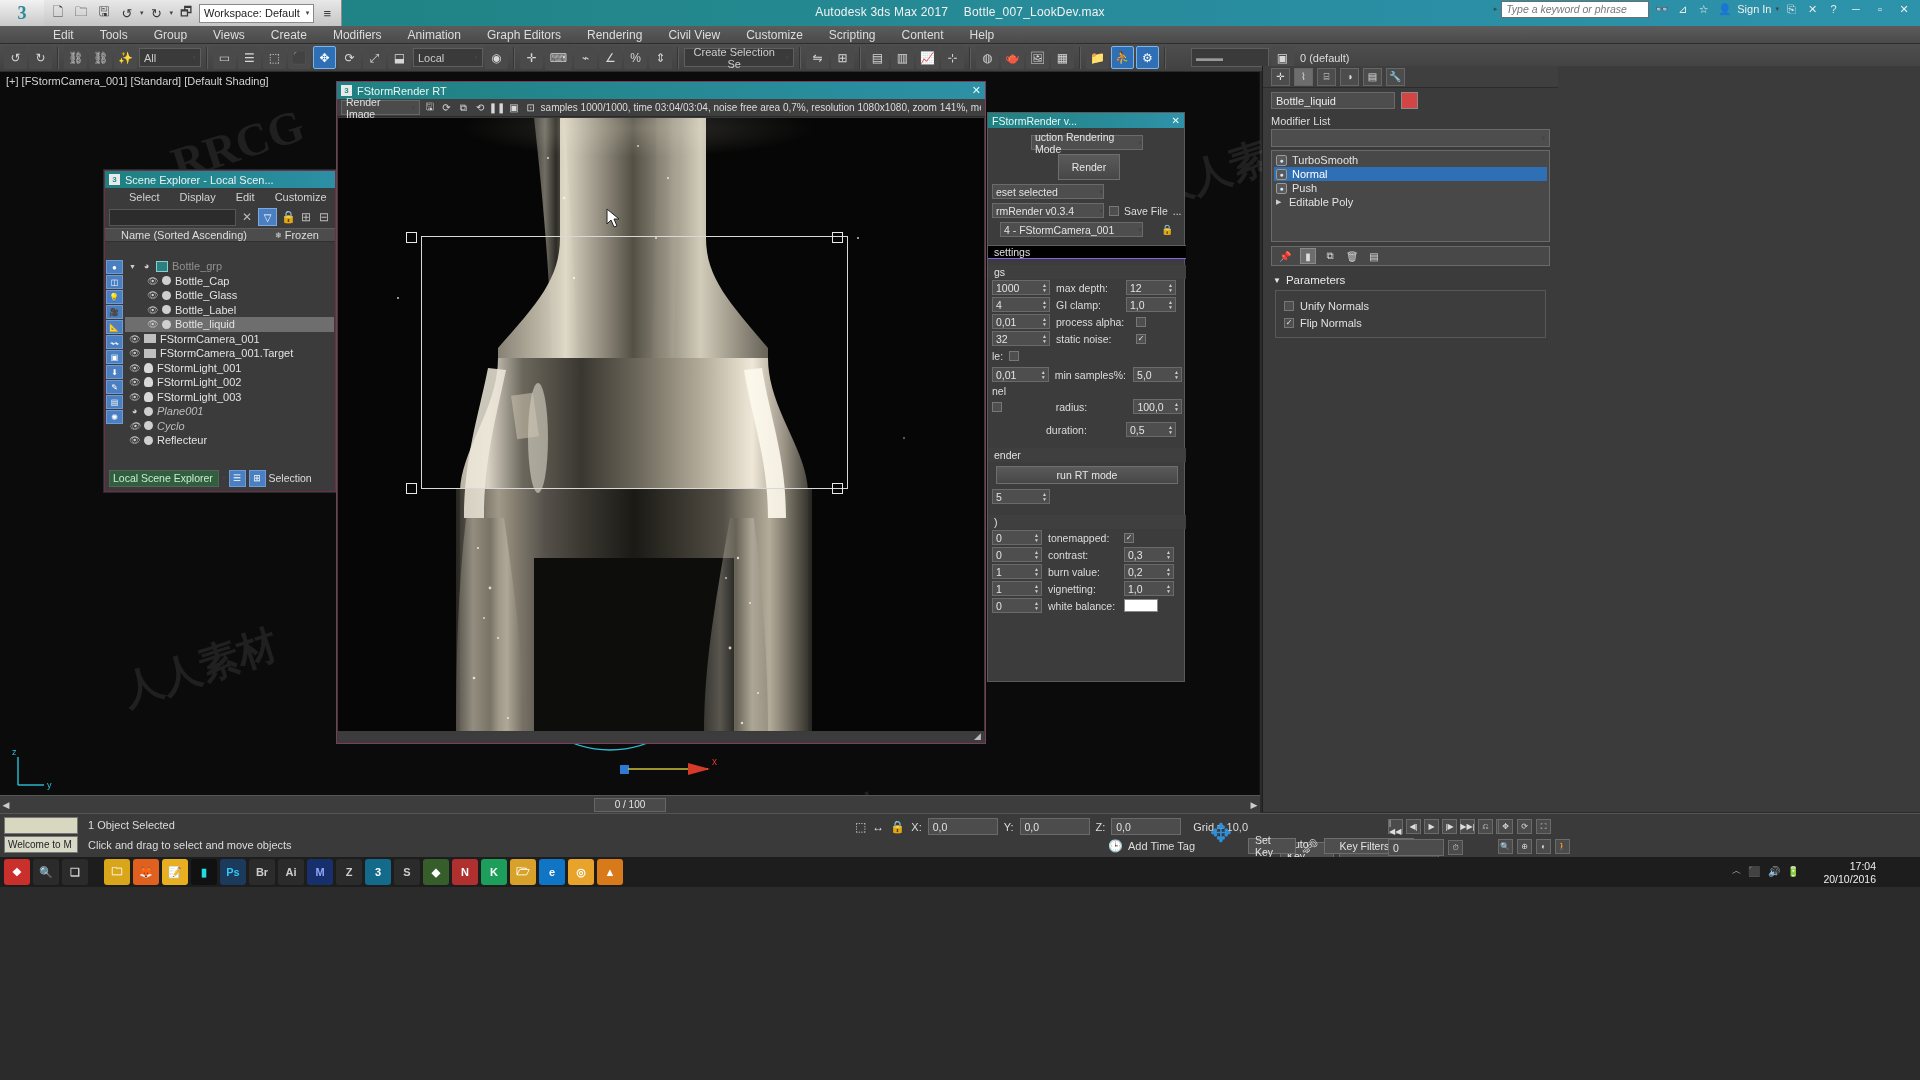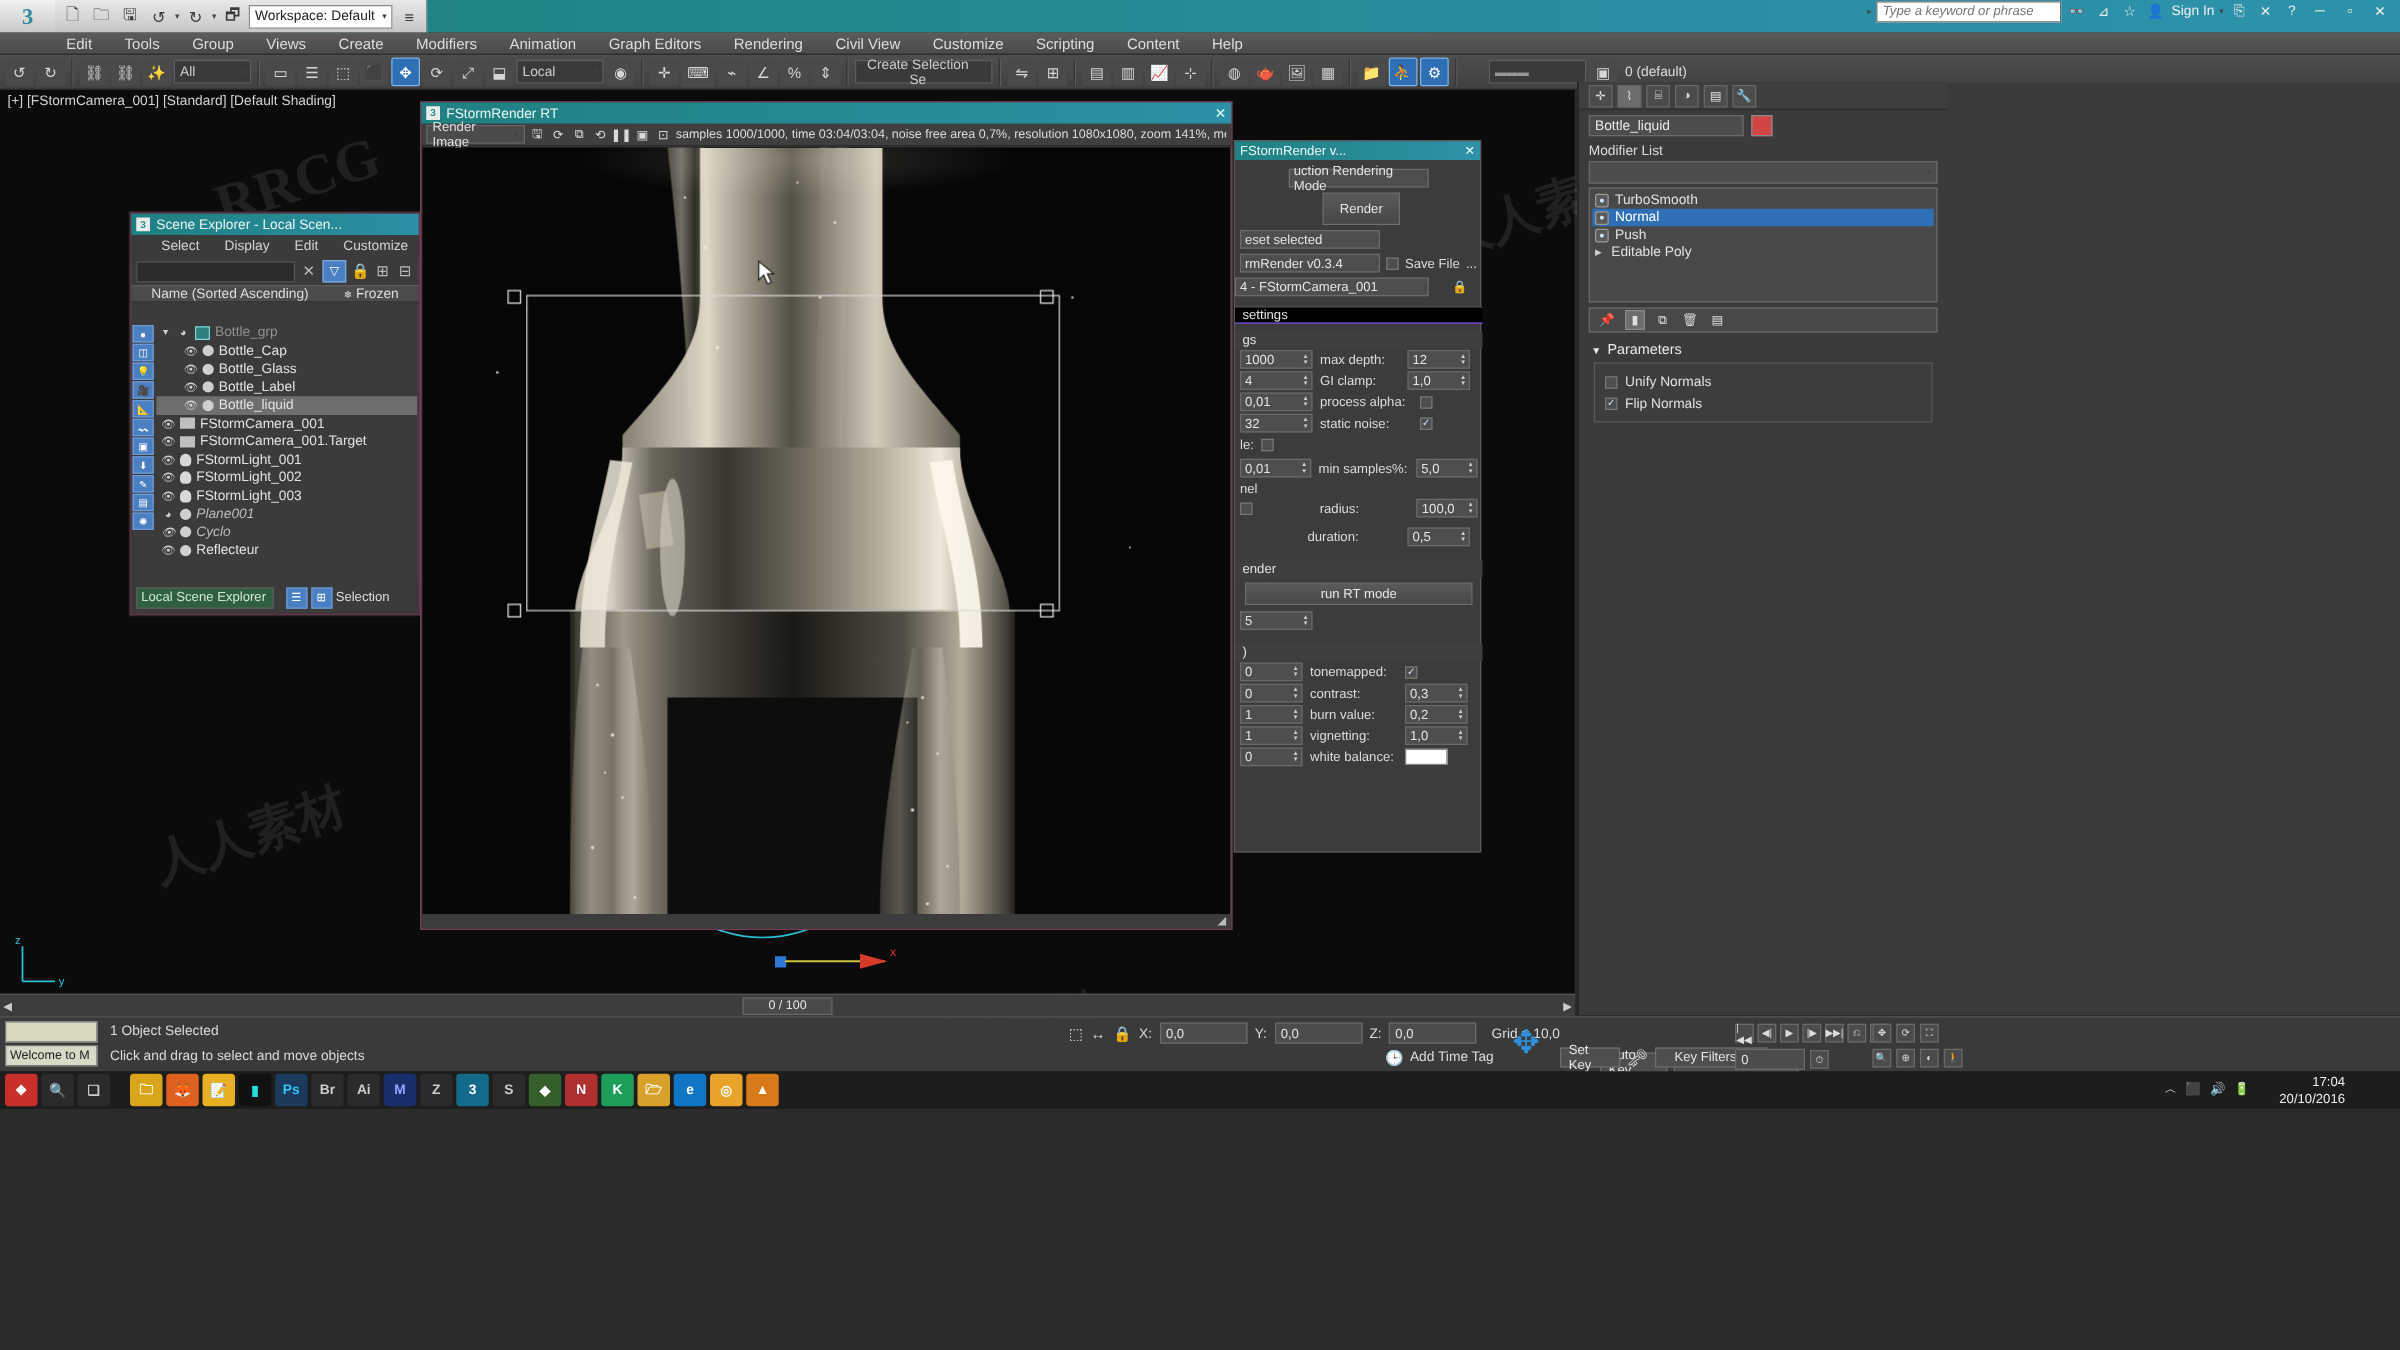--- a/index.html
+++ b/index.html
@@ -206,20 +206,24 @@
     <div class="qicon">↺</div>
     <div class="tinytri">▾</div>
     <div class="qicon">↻</div>
     <div class="tinytri">▾</div>
     <div class="qicon">🗗</div>
     <div class="wsbox">
       <span>Workspace: Default</span>
       <span class="tinytri">▾</span>
     </div>
     <div class="qicon">≡</div>
+  </div>
+  <div id="apptitle">
+    <span>Autodesk 3ds Max 2017</span>
+    <span>Bottle_007_LookDev.max</span>
   </div>
   <div class="tr-tools">
     <span class="tinytri">▸</span>
     <div class="searchbox" title="Type a keyword or phrase">
       <span>Type a keyword or phrase</span>
     </div>
     <div class="tb-ico">👓</div>
     <div class="tb-ico">⊿</div>
     <div class="tb-ico">☆</div>
     <div class="tb-ico">👤</div>
@@ -605,21 +609,21 @@
     </div>
     <div style="display:flex;align-items:center;gap:5px;padding:2px 4px;">
       <div class="spin" style="width:112px">
         <span>rmRender v0.3.4</span>
         <span class="tinytri" style="margin-left:auto">▾</span>
       </div>
       <div class="chk"></div>
       <span class="rowlab">Save File</span>
       <span class="rowlab">...</span>
     </div>
-    <div style="display:flex;align-items:center;gap:18px;padding:2px 0;">
+    <div style="display:flex;align-items:center;gap:18px;padding:2px 12px;">
       <div class="spin" style="width:155px">
         <span>4 - FStormCamera_001</span>
         <span class="tinytri" style="margin-left:auto">▾</span>
       </div>
       <div class="fbtn">🔒</div>
     </div>
 
     <div class="secbar" style="margin-top:6px">
       <span class="sectitle">settings</span>
     </div>

